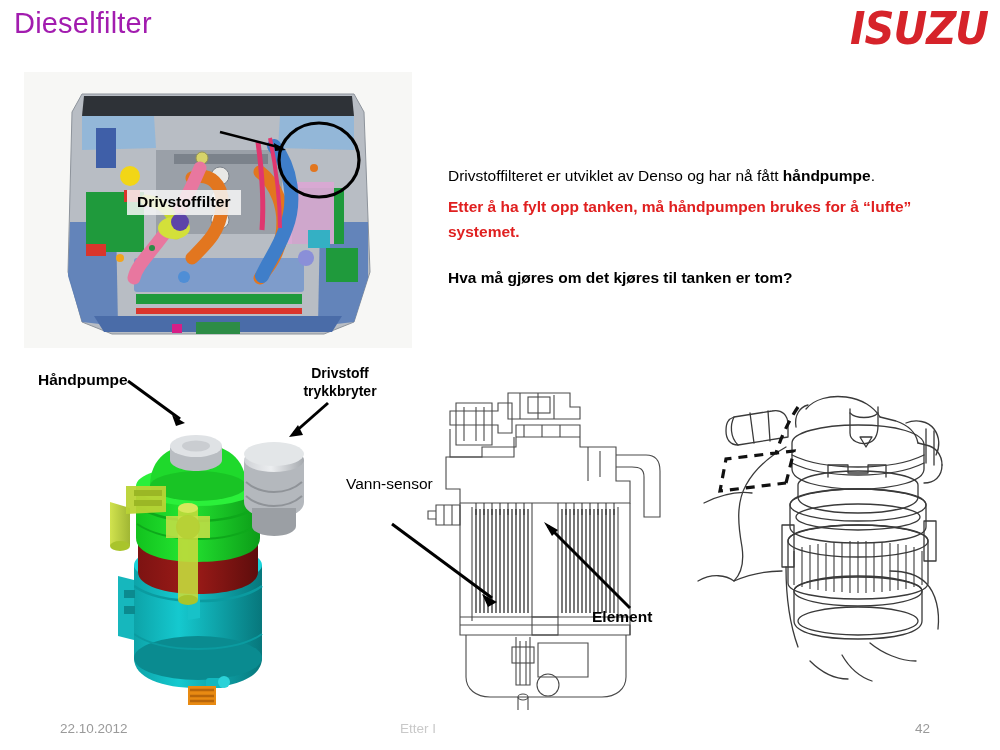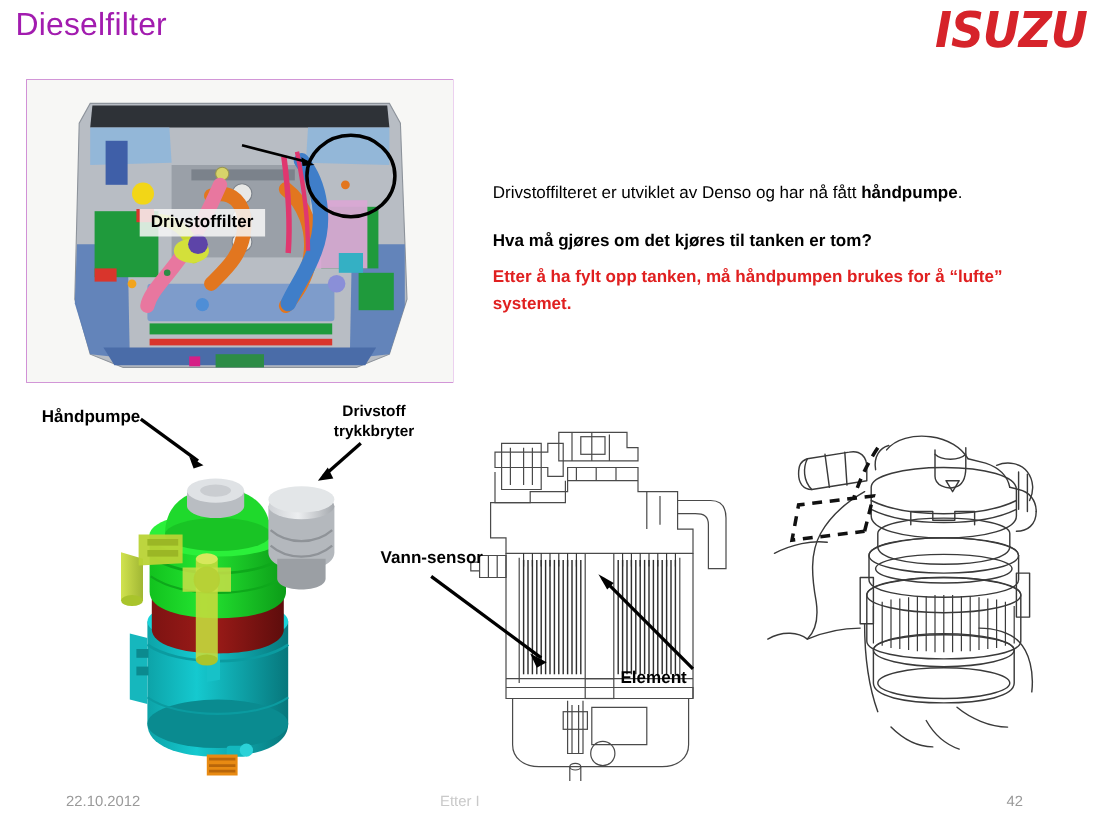--- a/index.html
+++ b/index.html
@@ -48,21 +48,21 @@
     white-space: nowrap;
   }
 
   
   #engine-bay-figure {
     position: absolute;
     left: 24px;
     top: 72px;
     width: 388px;
     height: 276px;
-    background: #a21caf;
+    background: #be185d;
     overflow: hidden;
   }
   #engine-bay-watermark {
     position: absolute;
     left: 8px;
     top: 4px;
     font-size: 9px;
     color: #b9bcc2;
     letter-spacing: 1px;
     font-family: "Liberation Serif", serif;
@@ -129,27 +129,27 @@
   #cross-section-figure {
     position: absolute;
     left: 420px;
     top: 385px;
     width: 250px;
     height: 325px;
   }
   #label-water-sensor {
     position: absolute;
     left: 346px;
-    top: 499px;
+    top: 475px;
     font-size: 15.5px;
-    font-weight: bold;
+    font-weight: normal;
   }
   #label-element {
     position: absolute;
-    left: 564px;
+    left: 592px;
     top: 608px;
     font-size: 15.5px;
     font-weight: bold;
     text-align: right;
   }
 
   
   #sketch-figure {
     position: absolute;
     left: 690px;
@@ -251,23 +251,23 @@
     <polygon points="262,78 250,71 251,79" fill="#000"></polygon>
   </svg>
 
   <div id="engine-callout-label">Drivstoffilter</div>
 </div>
 
 <div id="body-text">
 
   <div class="para plain" id="para-2"><span>Drivstoffilteret er utviklet av Denso og har nå fått </span><b>håndpumpe</b><span>.</span></div>
 
+  <div class="para red" id="para-4">Etter å ha fylt opp tanken, må håndpumpen brukes for å “lufte” systemet.</div>
+
   <div class="para bold" id="para-3">Hva må gjøres om det kjøres til tanken er tom?</div>
-
-  <div class="para red" id="para-4">Etter å ha fylt opp tanken, må håndpumpen brukes for å “lufte” systemet.</div>
 </div>
 
 <div id="label-handpump">Håndpumpe</div>
 <div id="label-pressure-switch">
   <div>Drivstoff</div>
   <div>trykkbryter</div>
 </div>
 
 <div id="filter3d-figure">
   <svg width="320" height="320" viewBox="0 0 320 320">

